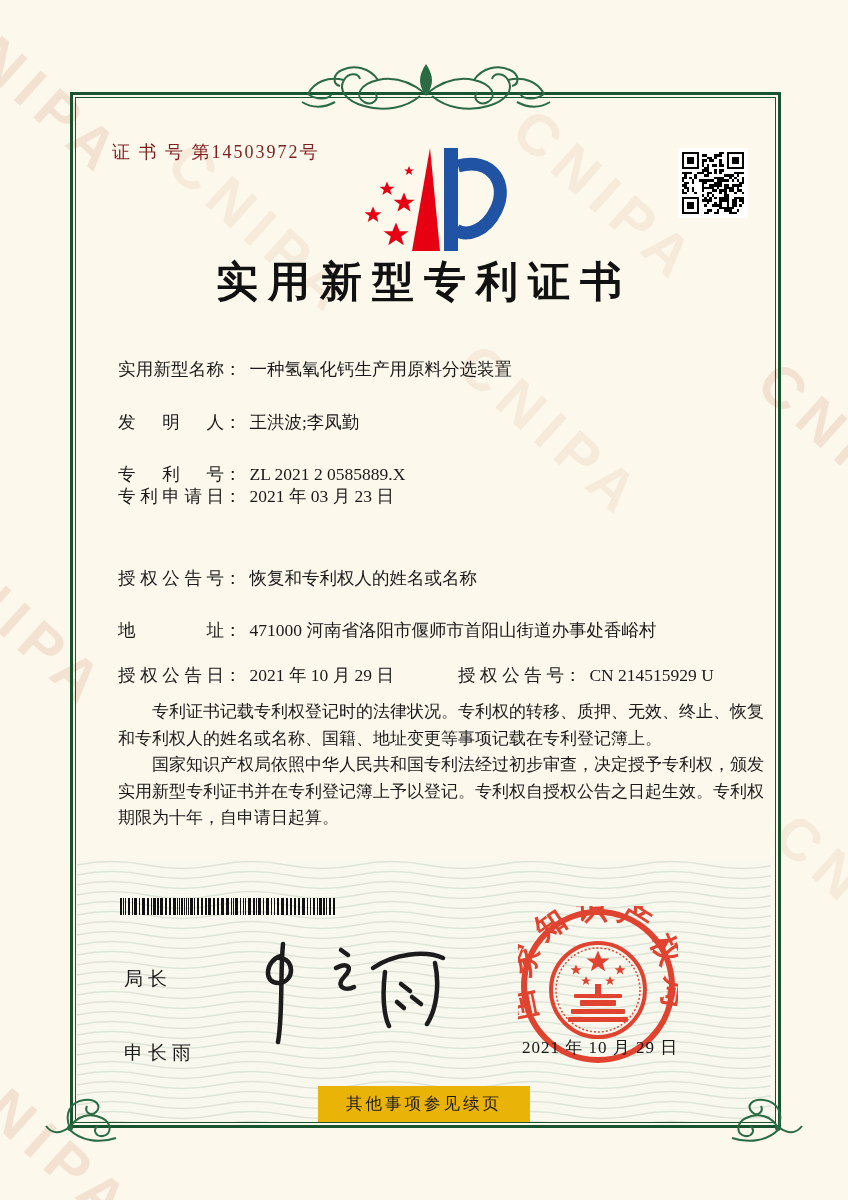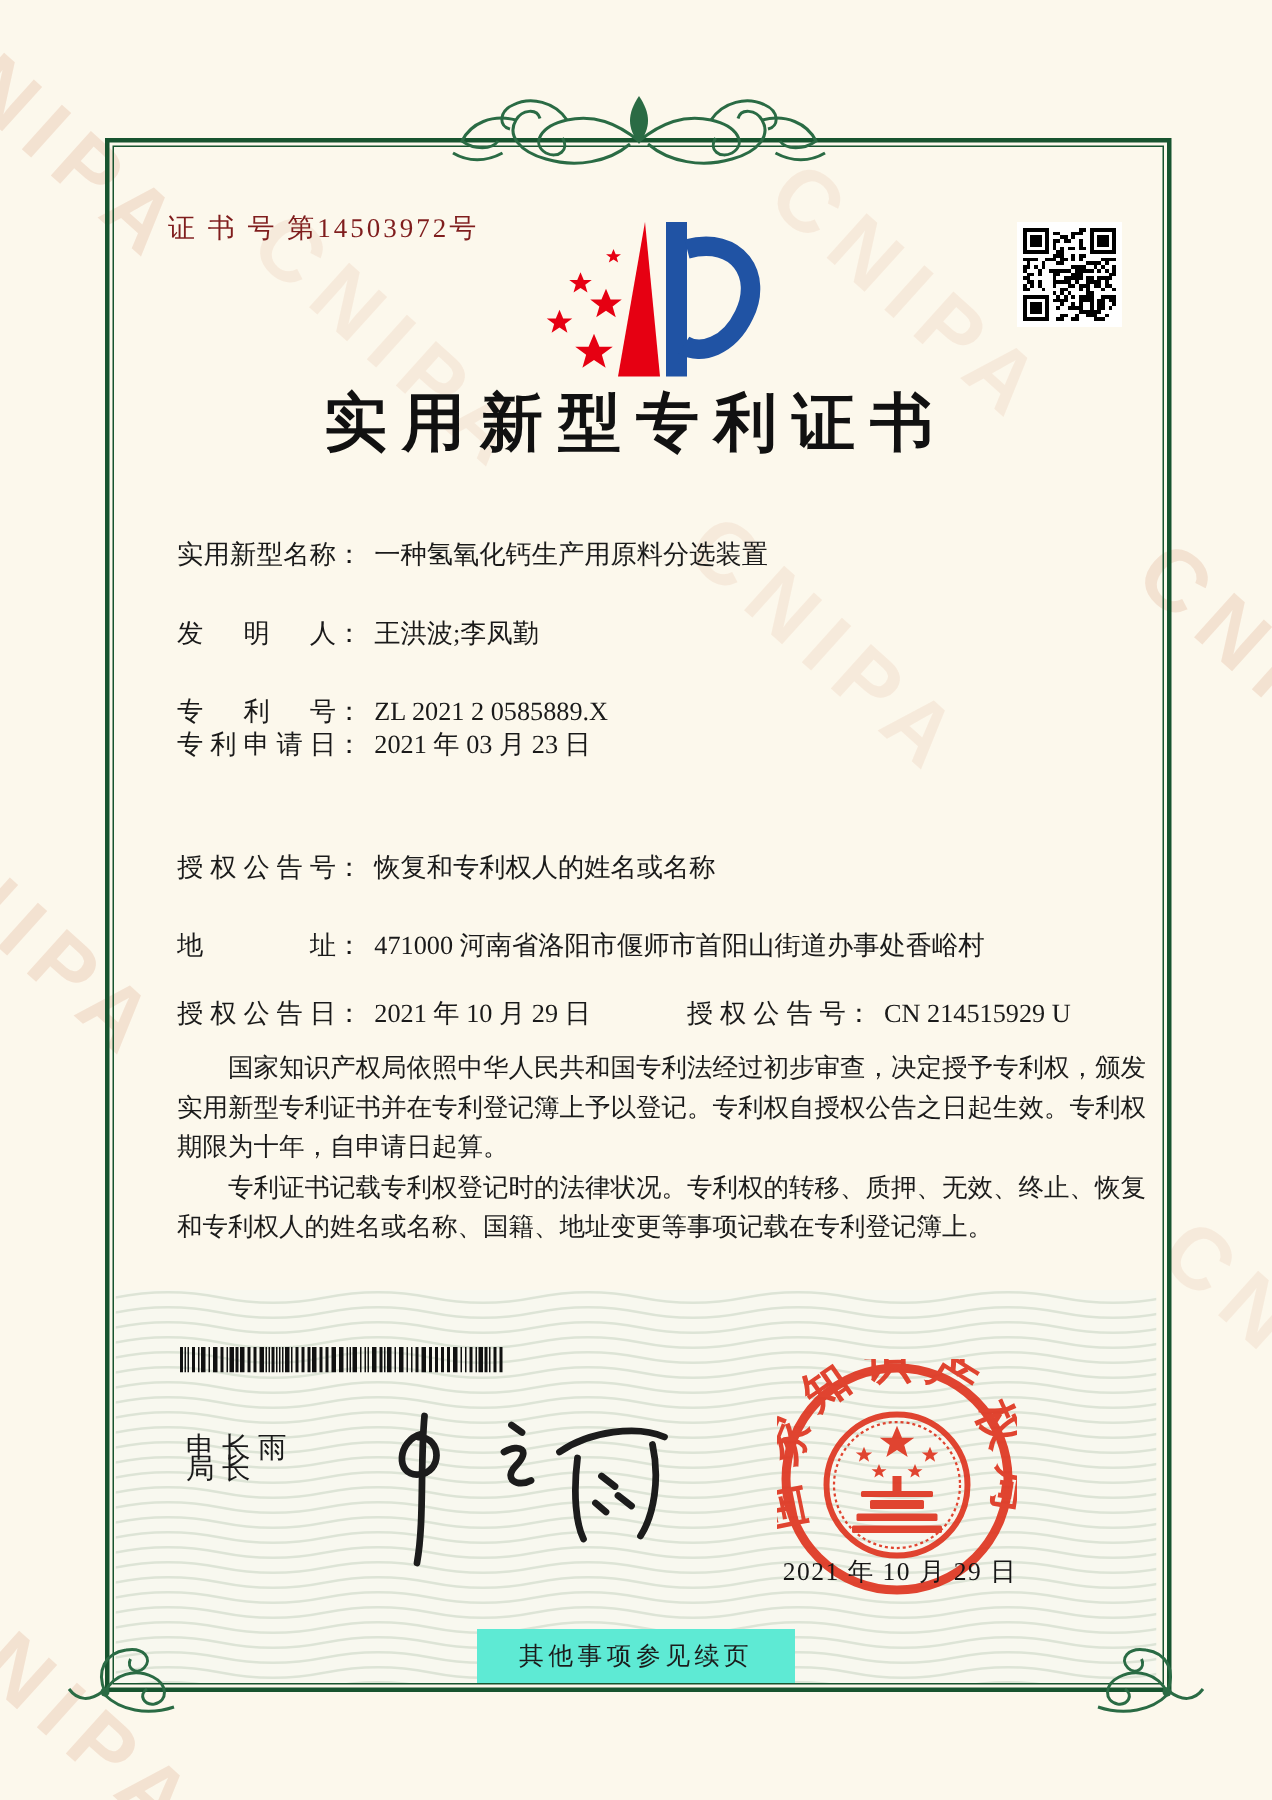--- a/index.html
+++ b/index.html
@@ -40,30 +40,30 @@
   .flabel{display:inline-block;width:106px;text-align:justify;text-align-last:justify;vertical-align:bottom;}
   .fvalue{margin-left:8px;}
   .flabel2{display:inline-block;width:106px;margin-left:64px;text-align:justify;text-align-last:justify;vertical-align:bottom;}
   
   .body-text{position:absolute;left:118px;top:699px;width:646px;z-index:3;
     font-size:17px;line-height:26.5px;text-align:justify;color:#1b1b1b;}
   .body-text p{margin:0;text-indent:2em;}
   
   .barcode{position:absolute;left:120px;top:898px;width:216px;height:17px;z-index:3;}
   .officer-title{position:absolute;left:124px;top:966px;z-index:3;font-size:19px;letter-spacing:5px;}
-  .officer-name{position:absolute;left:124px;top:952px;z-index:3;font-size:19px;letter-spacing:5px;}
+  .officer-name{position:absolute;left:124px;top:1040px;z-index:3;font-size:19px;letter-spacing:5px;}
   .signature{position:absolute;left:235px;top:936px;width:230px;height:112px;z-index:3;}
   .seal{position:absolute;left:518px;top:906px;width:160px;height:160px;z-index:3;}
   .seal-date{position:absolute;left:508px;top:1036px;width:184px;z-index:4;text-align:center;
     font-size:17px;letter-spacing:1px;color:#161616;}
   .page-info{position:absolute;left:0;right:0;top:1092px;z-index:3;text-align:center;
     font-size:15.5px;letter-spacing:2px;color:#222;}
   .bottom-note{
     position:absolute;left:50%;top:1086px;transform:translateX(-50%);z-index:3;
-    background:#5eead4;padding:7px 28px;font-size:16.5px;letter-spacing:3px;color:#1b1b1b;white-space:nowrap;
+    background:#eab308;padding:7px 28px;font-size:16.5px;letter-spacing:3px;color:#1b1b1b;white-space:nowrap;
   }
   
   .orn-top{position:absolute;left:286px;top:56px;width:280px;height:72px;z-index:2;}
   .orn-bl{position:absolute;left:40px;top:1092px;width:84px;height:60px;z-index:2;}
   .orn-br{position:absolute;left:724px;top:1092px;width:84px;height:60px;z-index:2;transform:scaleX(-1);}
 </style>
 </head>
 <body>
 
 <div class="wm" style="left:-30px;top:-12px">CNIPA</div>
@@ -377,22 +377,22 @@
   <span class="flabel">授权公告号</span><span>：</span><span class="fvalue">恢复和专利权人的姓名或名称</span>
 </div>
 <div class="row" style="top:618px">
   <span class="flabel">地址</span><span>：</span><span class="fvalue">471000 河南省洛阳市偃师市首阳山街道办事处香峪村</span>
 </div>
 <div class="row" style="top:663px">
   <span class="flabel">授权公告日</span><span>：</span><span class="fvalue">2021 年 10 月 29 日</span><span class="flabel2">授权公告号</span><span>：</span><span class="fvalue">CN 214515929 U</span>
 </div>
 
 <div class="body-text">
+  <p>专利证书记载专利权登记时的法律状况。专利权的转移、质押、无效、终止、恢复和专利权人的姓名或名称、国籍、地址变更等事项记载在专利登记簿上。</p>
   <p>国家知识产权局依照中华人民共和国专利法经过初步审查，决定授予专利权，颁发实用新型专利证书并在专利登记簿上予以登记。专利权自授权公告之日起生效。专利权期限为十年，自申请日起算。</p>
-  <p>专利证书记载专利权登记时的法律状况。专利权的转移、质押、无效、终止、恢复和专利权人的姓名或名称、国籍、地址变更等事项记载在专利登记簿上。</p>
 </div>
 
 <svg class="barcode" id="barcode-svg" viewBox="0 0 216 17" preserveAspectRatio="none">
     <rect x="0" y="0" width="2" height="17" fill="#111"></rect>
     <rect x="3" y="0" width="1" height="17" fill="#111"></rect>
     <rect x="5" y="0" width="1" height="17" fill="#111"></rect>
     <rect x="8" y="0" width="2" height="17" fill="#111"></rect>
     <rect x="12" y="0" width="1" height="17" fill="#111"></rect>
     <rect x="14" y="0" width="3" height="17" fill="#111"></rect>
     <rect x="19" y="0" width="1" height="17" fill="#111"></rect>

